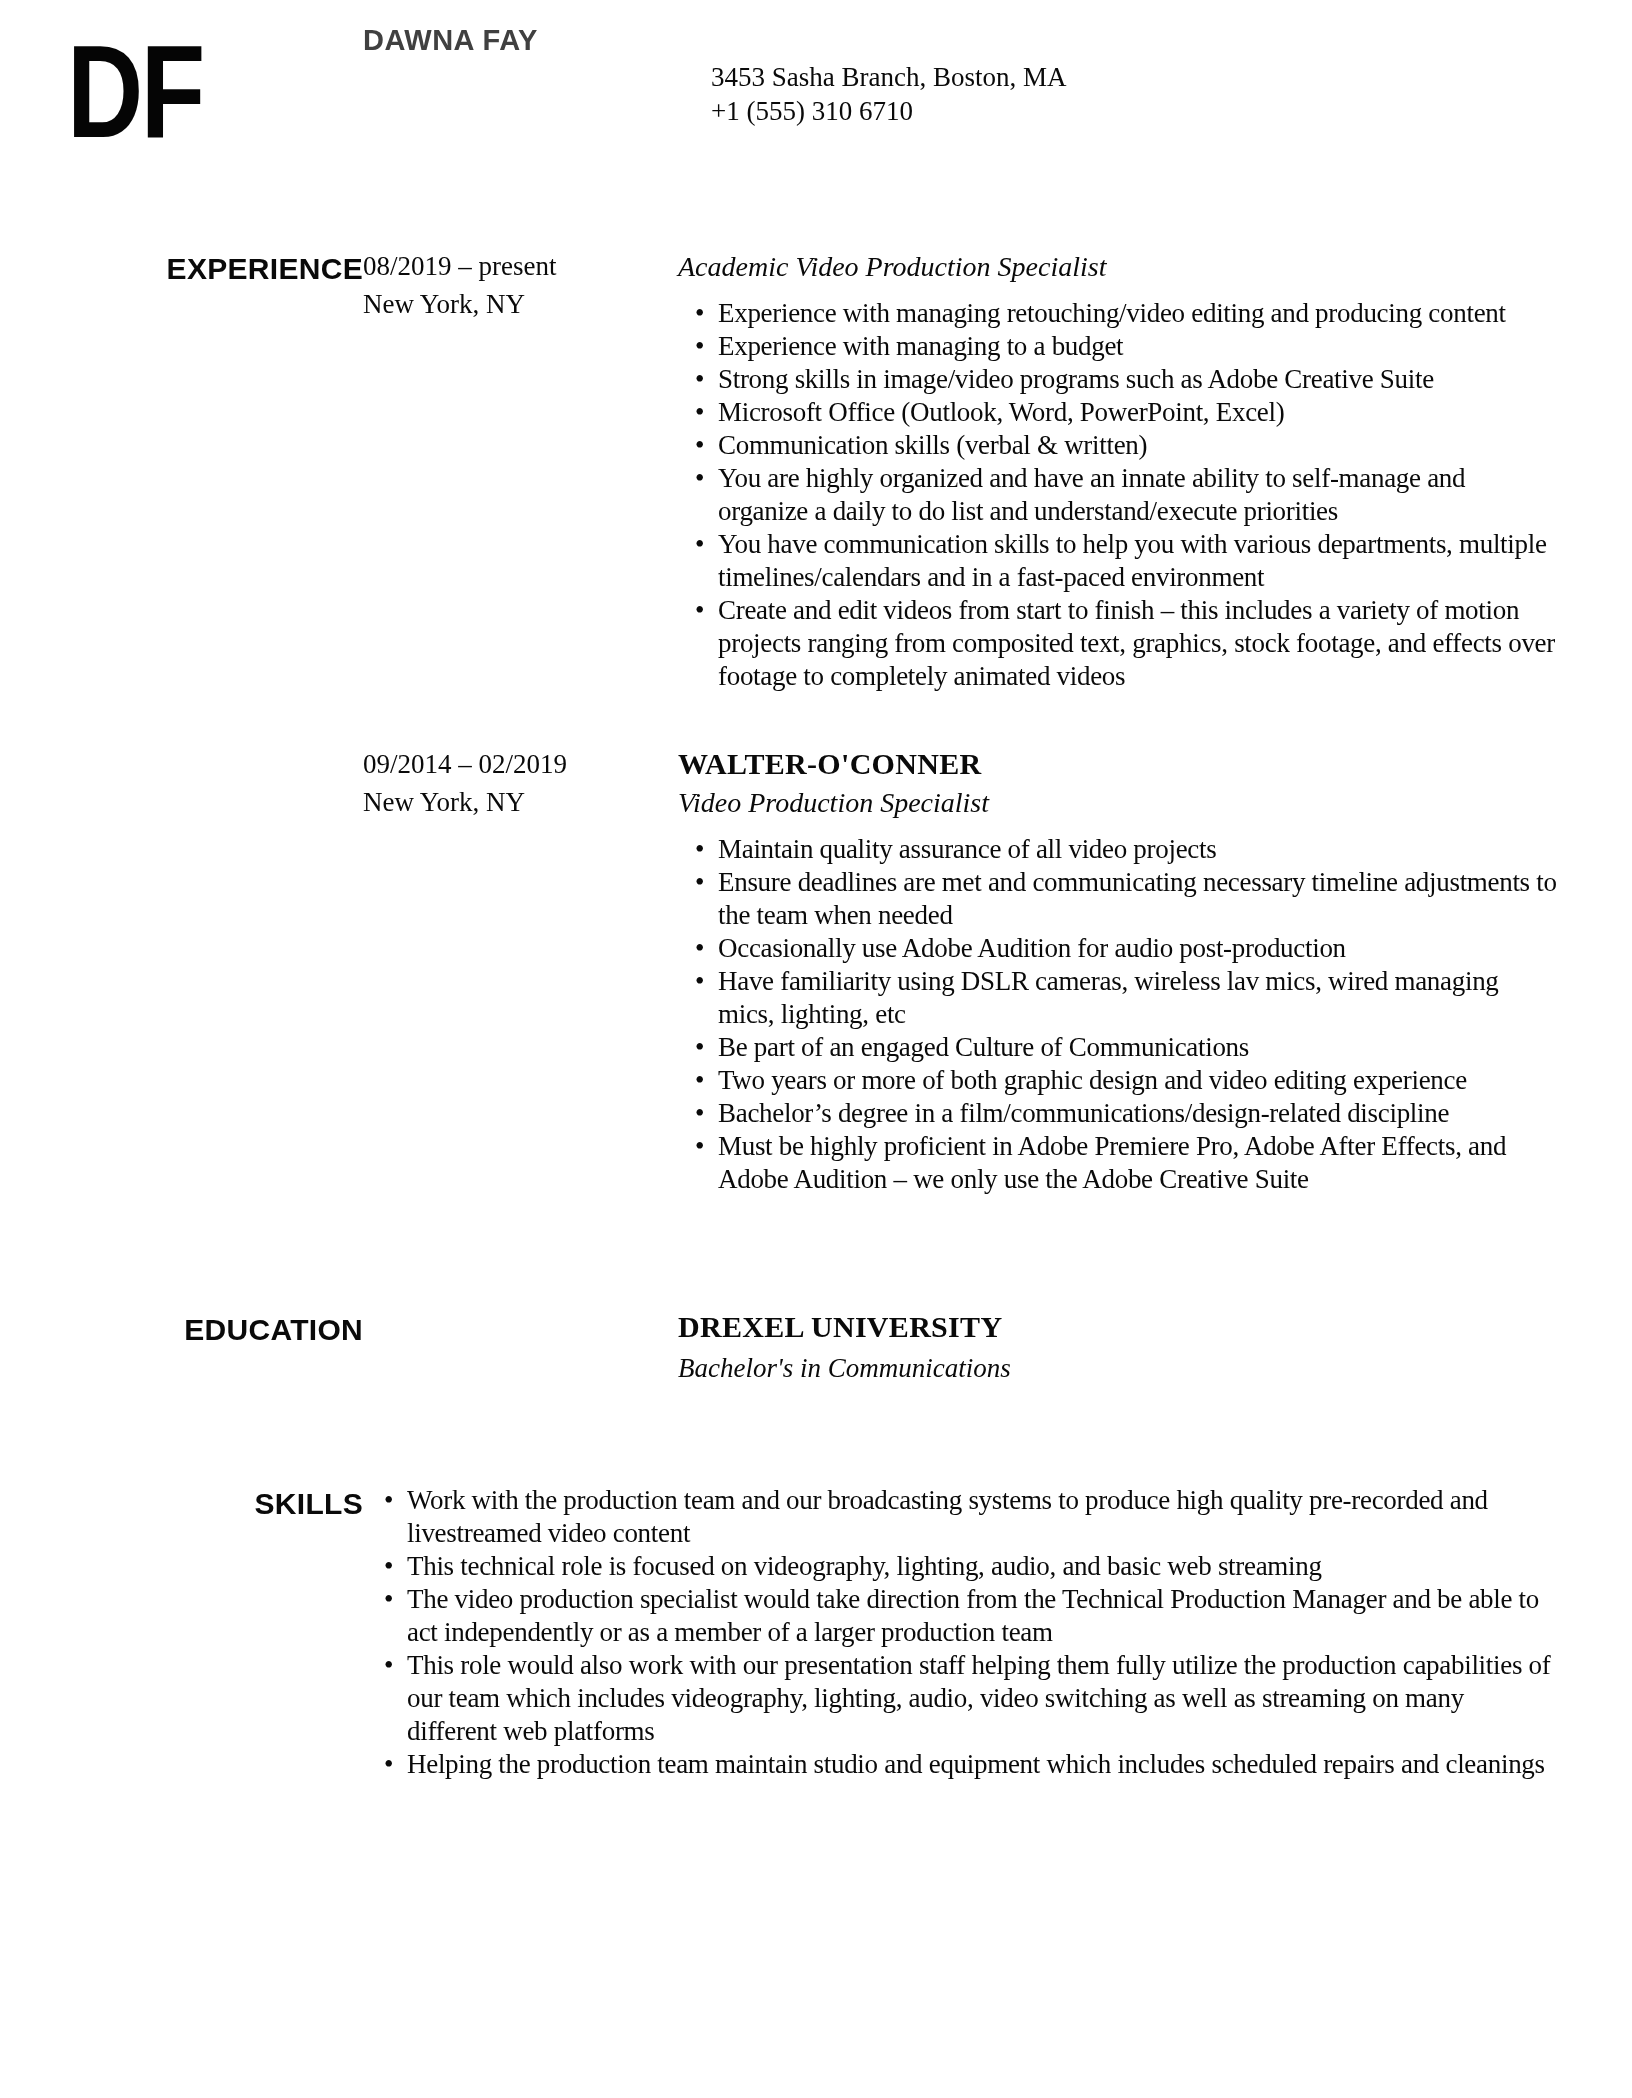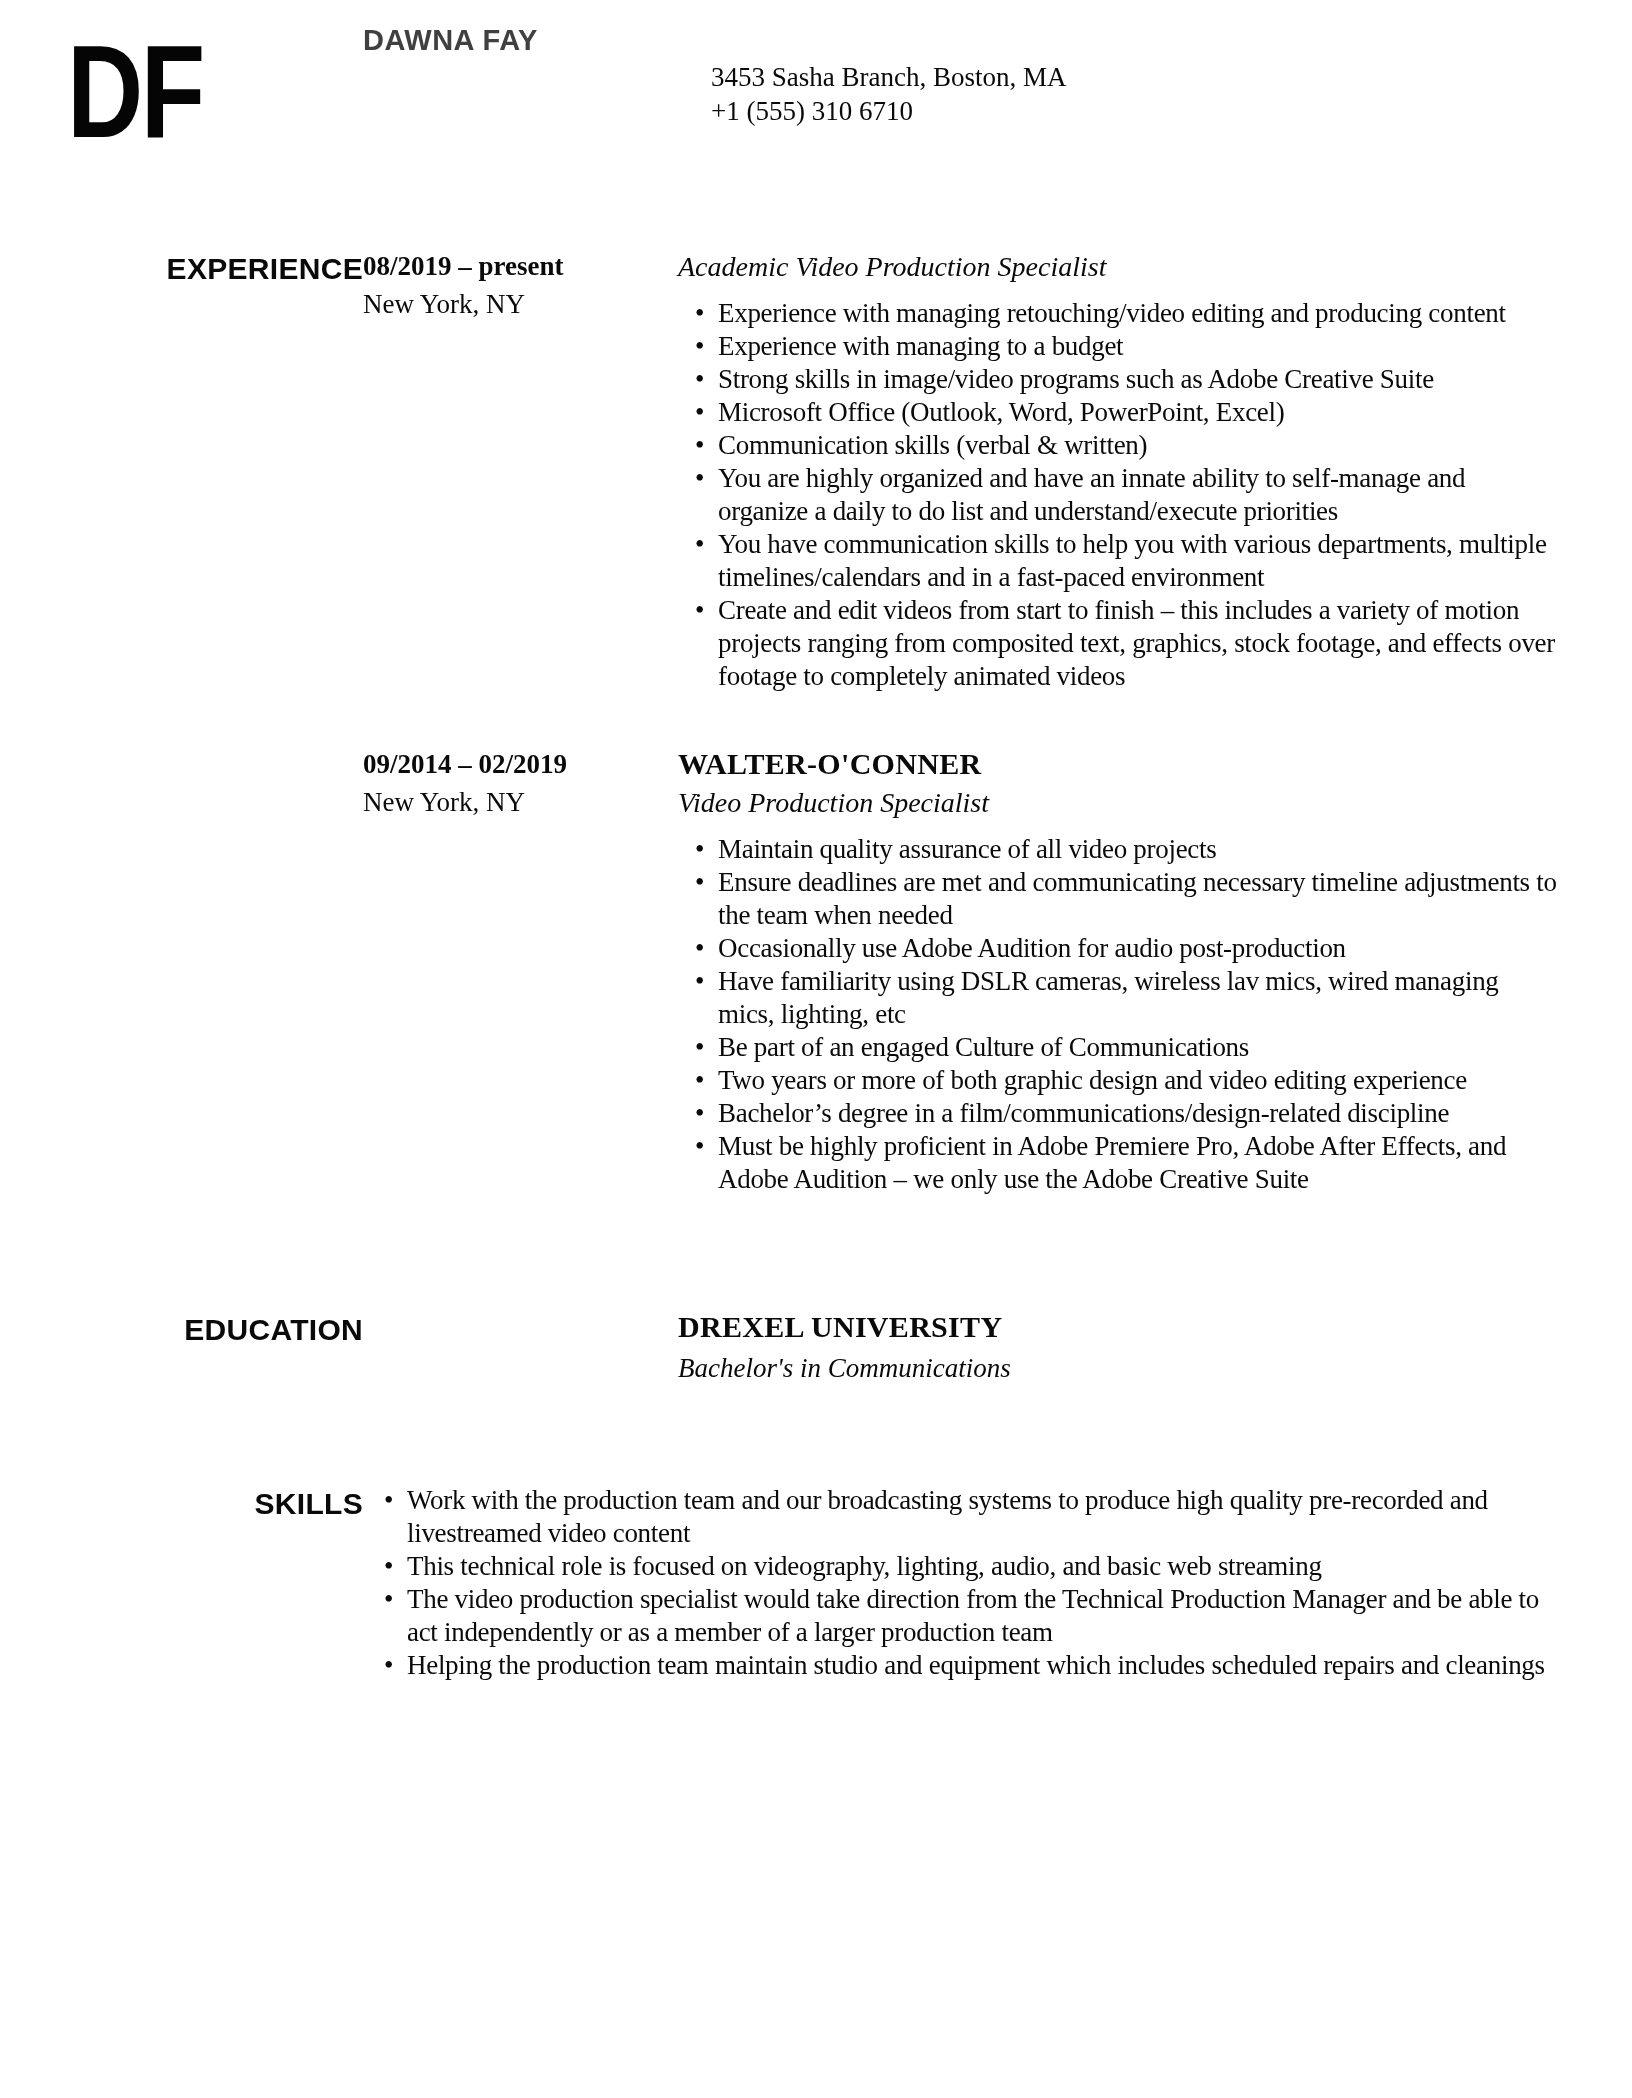--- a/index.html
+++ b/index.html
@@ -51,21 +51,21 @@
   .section-label {
     font-family: "Liberation Sans", sans-serif;
     font-weight: 700;
     font-size: 30px;
     letter-spacing: 0.3px;
     padding-top: 5px;
     color: #0a0a0a;
     text-align: right;
   }
   .dates-cell { line-height: 38px; font-size: 27px; }
-  .job-dates { font-weight: 700; }
+  .job-dates { font-weight: 400; }
   .job-location { font-weight: 400; }
 
   .company {
     font-weight: 700;
     font-size: 30px;
     line-height: 38px;
     letter-spacing: 0.3px;
   }
   .role {
     font-style: italic;
@@ -176,18 +176,19 @@
     </div>
   </div>
 
   <div class="row skills-row">
     <div class="section-label">SKILLS</div>
     <div class="skills-content">
       <ul class="bullets">
           <li>Work with the production team and our broadcasting systems to produce high quality pre-recorded and livestreamed video content</li>
           <li>This technical role is focused on videography, lighting, audio, and basic web streaming</li>
           <li>The video production specialist would take direction from the Technical Production Manager and be able to act independently or as a member of a larger production team</li>
+          <li>This role would also work with our presentation staff helping them fully utilize the production capabilities of our team which includes videography, lighting, audio, video switching as well as streaming on many different web platforms</li>
           <li>Helping the production team maintain studio and equipment which includes scheduled repairs and cleanings</li>
         </ul>
     </div>
   </div>
 
 </div>
 
 </body></html>

